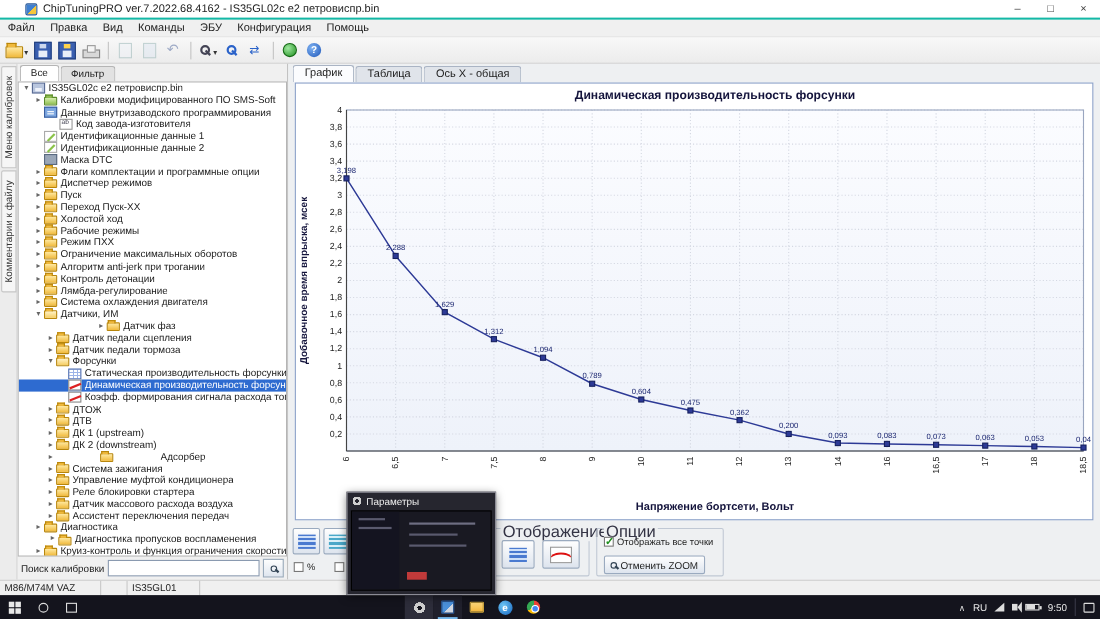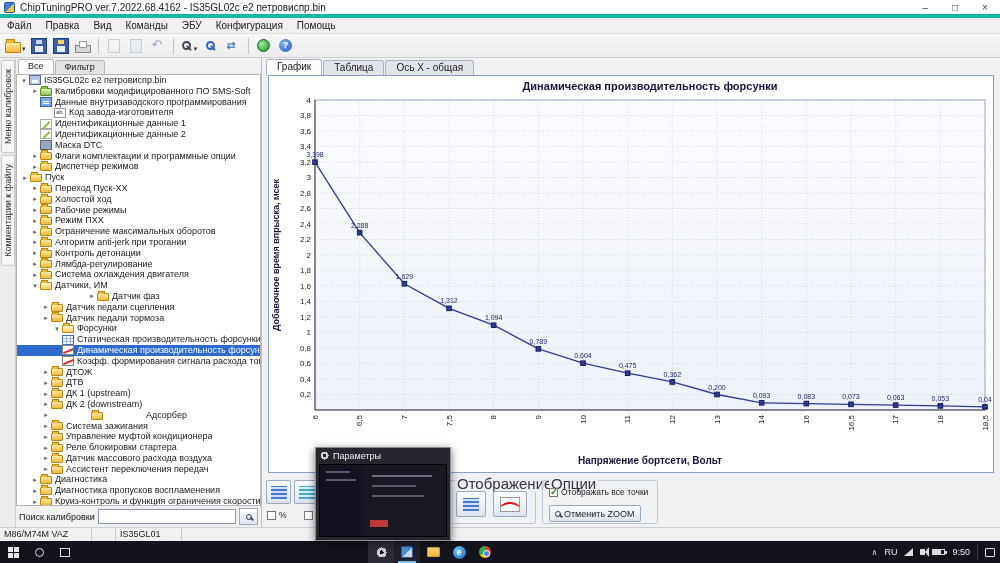--- a/index.html
+++ b/index.html
@@ -1,21 +1,21 @@
 <!DOCTYPE html>
 <html><head>
 <meta charset="utf-8">
 <style>
   * { margin:0; padding:0; box-sizing:border-box; }
   html,body { width:1000px; height:563px; overflow:hidden; }
   body { font-family:"Liberation Sans",sans-serif; background:#9aa0a8; }
   #app { position:relative; width:1000px; height:563px; background:#f0f0f0; }
 
   
-  .titlebar { height:18px; background:#ffffff; border-bottom:4px solid #14b8a6; display:flex; align-items:center; }
+  .titlebar { height:18px; background:#ffffff; border-bottom:2px solid #14b8a6; display:flex; align-items:center;padding-left:19px; }
   .appicon { width:11px; height:11px; margin:0 5px 0 4px; background:linear-gradient(135deg,#3f7fd0 55%,#f4c63c 55%); border:1px solid #2a5a9a; border-radius:2px; }
   .title-text { font-size:10px; color:#222; white-space:nowrap; }
   .wc { margin-left:auto; display:flex; height:100%; }
   .wcb { width:30px; height:100%; display:flex; align-items:center; justify-content:center; font-size:10px; color:#444; }
 
   
   .menubar { height:16px; background:#f0f0f0; display:flex; align-items:center; font-size:10px; color:#222; border-bottom:1px solid #e3e3e3; }
   .menu-item { padding:0 7px; height:100%; display:flex; align-items:center; }
   .toolbarrow { height:24px; background:linear-gradient(#f8f8f8,#ececec); border-bottom:1px solid #cfcfcf; display:flex; align-items:center; padding-left:3px; }
   .tb-btn { height:20px; min-width:20px; display:flex; align-items:center; justify-content:center; margin:0 1px; border:1px solid transparent; border-radius:2px; position:relative; }
@@ -268,21 +268,21 @@
           <div class="trow" style="padding-left: 14px;">
             <span class="arr arr-collapsed"></span>
             <span class="tico folder"></span>
             <span class="tlabel">Флаги комплектации и программные опции</span>
           </div>
           <div class="trow" style="padding-left: 14px;">
             <span class="arr arr-collapsed"></span>
             <span class="tico folder"></span>
             <span class="tlabel">Диспетчер режимов</span>
           </div>
-          <div class="trow" style="padding-left: 4px;">
+          <div class="trow" style="padding-left: 14px;">
             <span class="arr arr-collapsed"></span>
             <span class="tico folder"></span>
             <span class="tlabel">Пуск</span>
           </div>
           <div class="trow" style="padding-left: 14px;">
             <span class="arr arr-collapsed"></span>
             <span class="tico folder"></span>
             <span class="tlabel">Переход Пуск-XX</span>
           </div>
           <div class="trow" style="padding-left: 14px;">
@@ -338,21 +338,21 @@
           <div class="trow" style="padding-left: 25px;">
             <span class="arr arr-collapsed"></span>
             <span class="tico folder"></span>
             <span class="tlabel">Датчик педали сцепления</span>
           </div>
           <div class="trow" style="padding-left: 25px;">
             <span class="arr arr-collapsed"></span>
             <span class="tico folder"></span>
             <span class="tlabel">Датчик педали тормоза</span>
           </div>
-          <div class="trow" style="padding-left: 36px;">
+          <div class="trow" style="padding-left: 25px;">
             <span class="arr arr-expanded"></span>
             <span class="tico folder-open"></span>
             <span class="tlabel">Форсунки</span>
           </div>
           <div class="trow" style="padding-left: 36px;">
             <span class="arr"></span>
             <span class="tico table"></span>
             <span class="tlabel">Статическая производительность форсунки</span>
           </div>
           <div class="trow selected" style="padding-left: 36px;">
@@ -413,21 +413,21 @@
           <div class="trow" style="padding-left: 25px;">
             <span class="arr arr-collapsed"></span>
             <span class="tico folder"></span>
             <span class="tlabel">Ассистент переключения передач</span>
           </div>
           <div class="trow" style="padding-left: 14px;">
             <span class="arr arr-collapsed"></span>
             <span class="tico folder"></span>
             <span class="tlabel">Диагностика</span>
           </div>
-          <div class="trow" style="padding-left: 14px;">
+          <div class="trow" style="padding-left: 27px; align-items: flex-end;">
             <span class="arr arr-collapsed"></span>
             <span class="tico folder"></span>
             <span class="tlabel">Диагностика пропусков воспламенения</span>
           </div>
           <div class="trow" style="padding-left: 14px;">
             <span class="arr arr-collapsed"></span>
             <span class="tico folder"></span>
             <span class="tlabel">Круиз-контроль и функция ограничения скорости</span>
           </div>
         </div>

